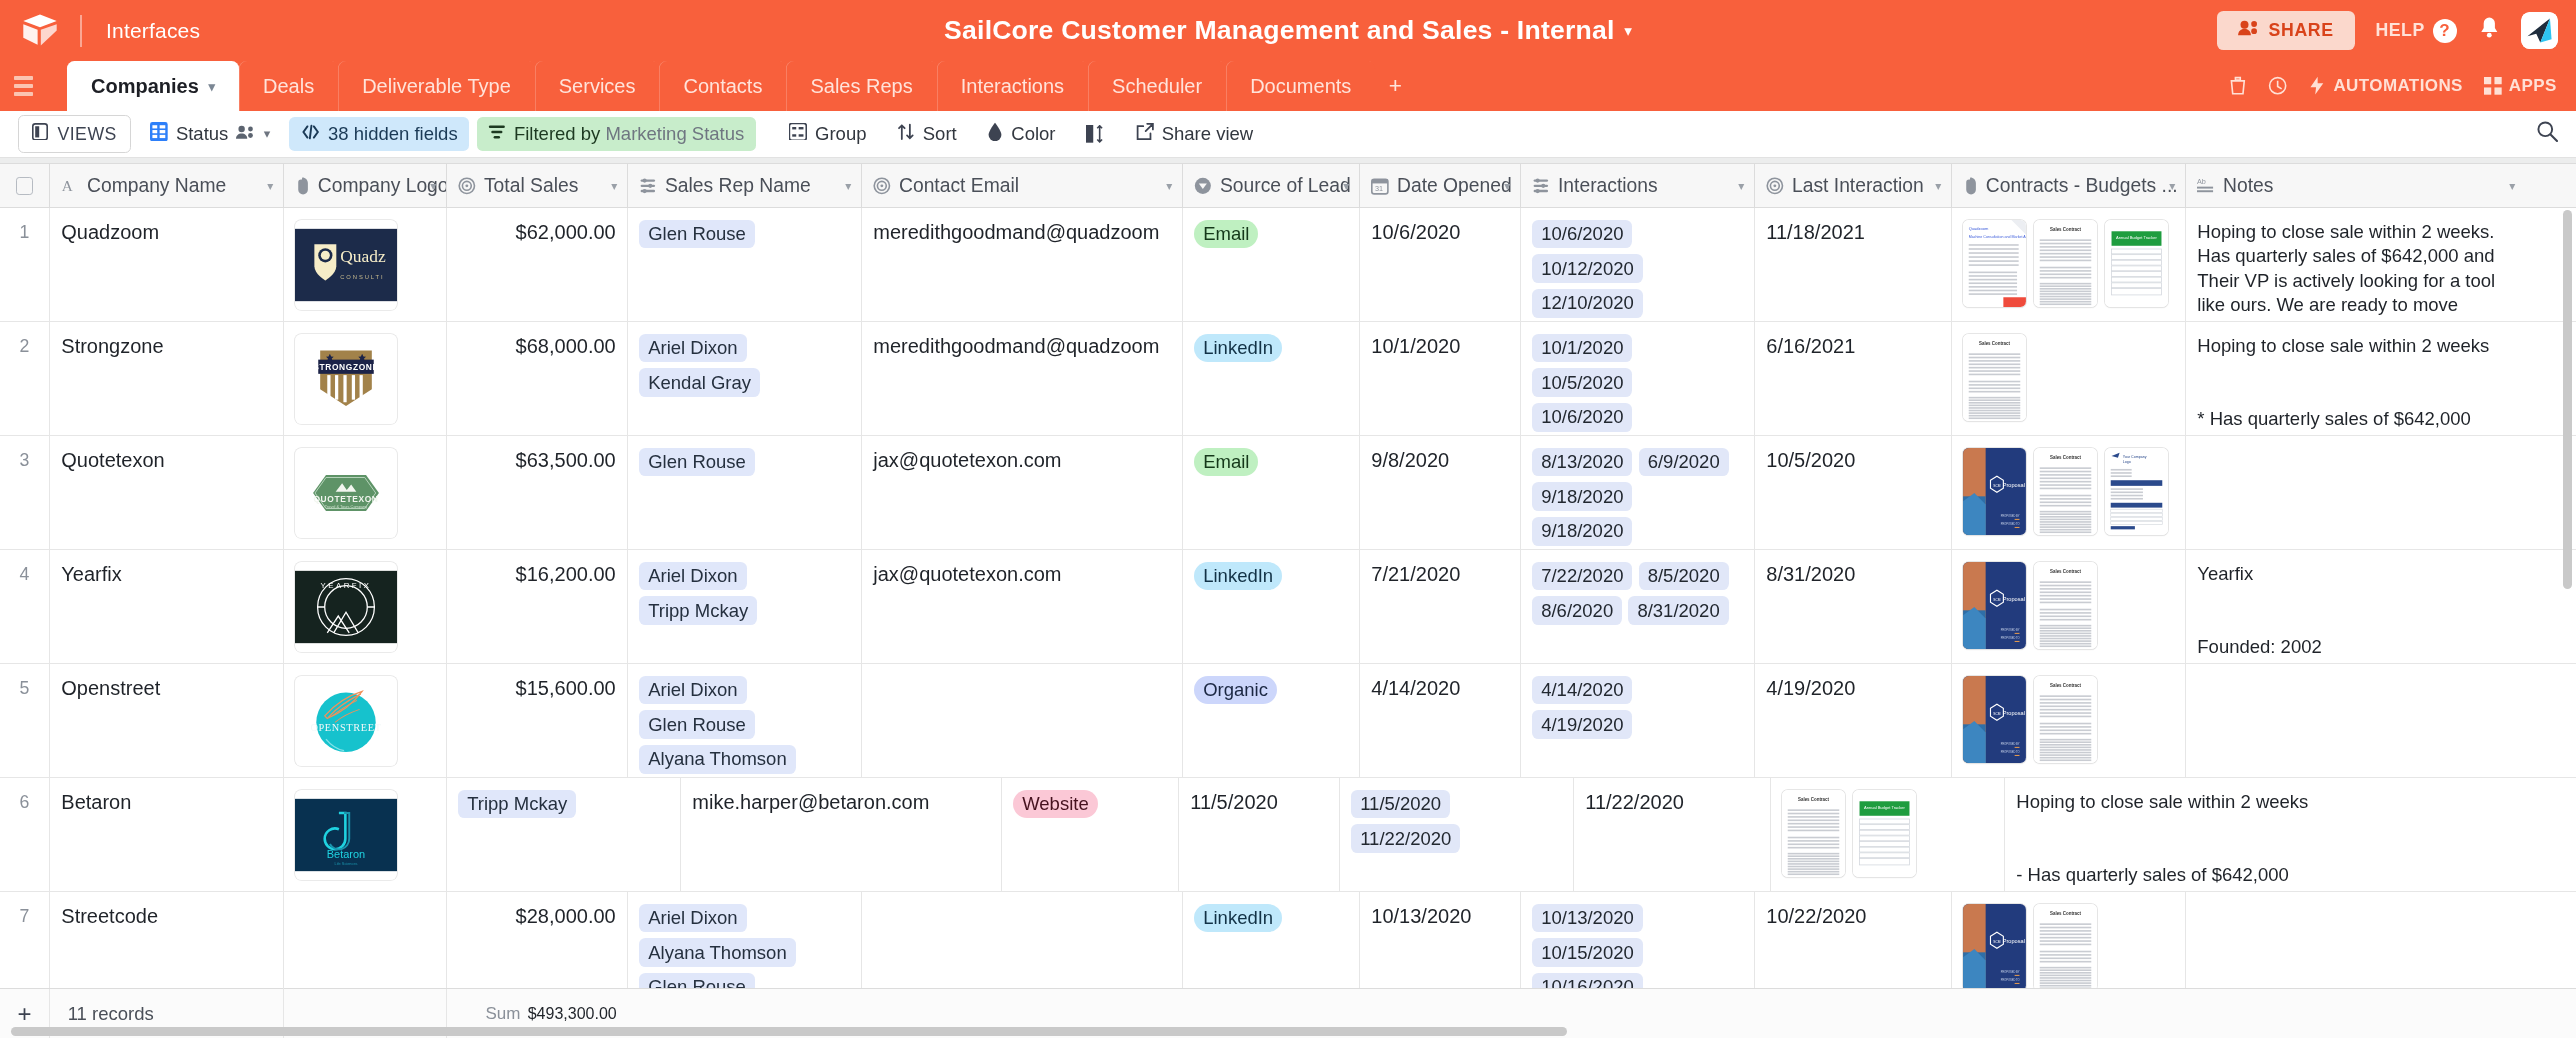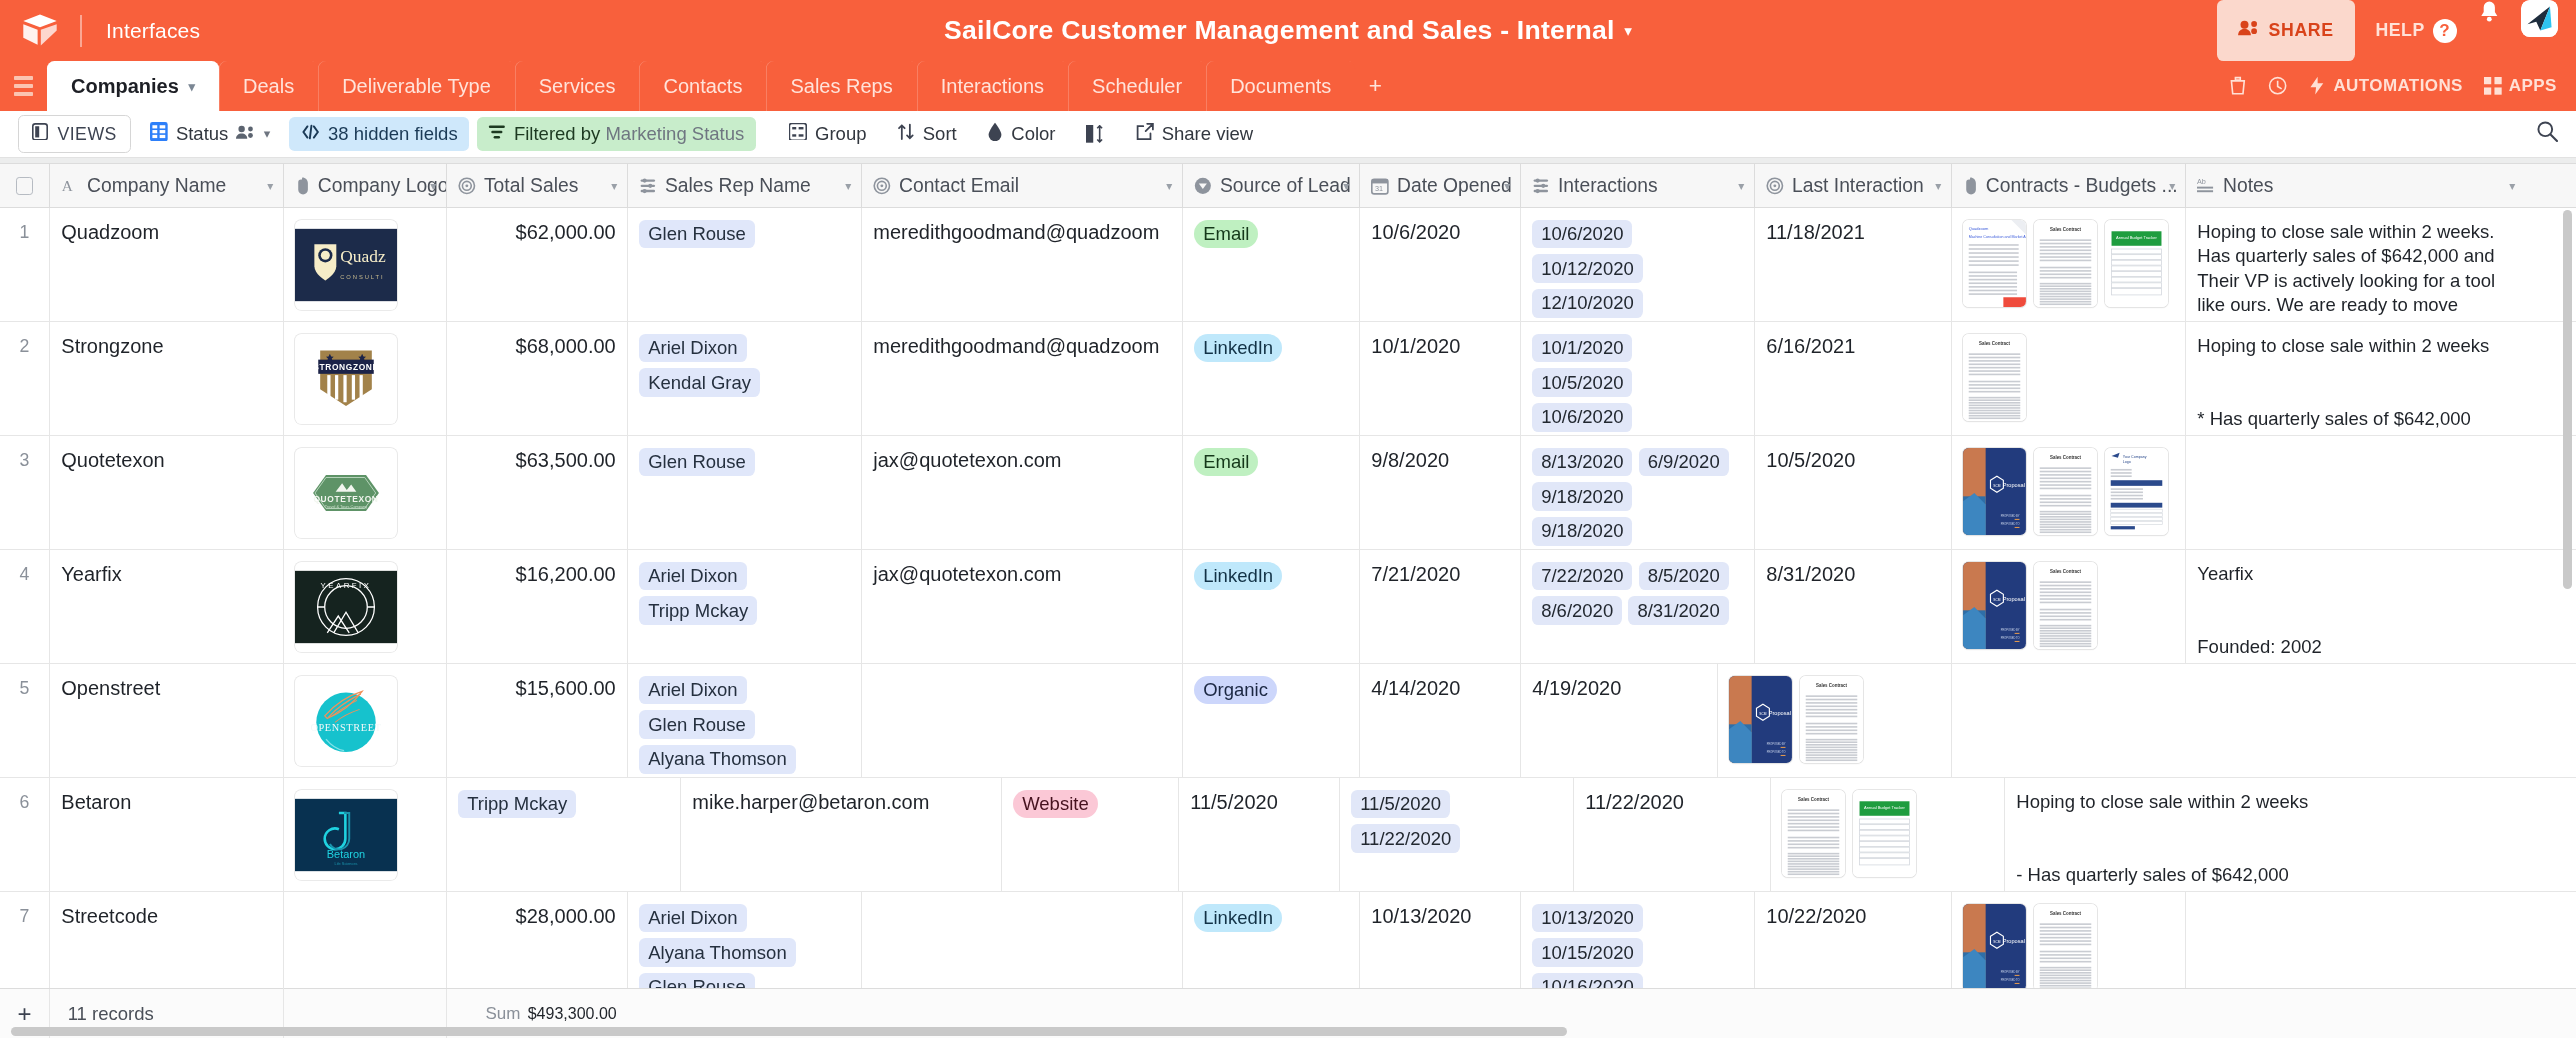--- a/index.html
+++ b/index.html
@@ -25,21 +25,21 @@
     display: flex; align-items: center; justify-content: center;
     pointer-events: none;
   }
   .base-title {
     color: #fff; font-size: 26.6px; font-weight: bold; letter-spacing: 0.2px;
     pointer-events: auto;
   }
   .base-caret { color: #fff; font-size: 15.3px; margin-left: 9.7px; }
   .topbar-right {
     position: absolute; right: 17.7px; top: 0; height: 61px;
-    display: flex; gap: 21px;
+    display: flex; align-items: center; gap: 21px;
   }
   .share-btn {
     background: #fbd8cc; color: #d9431a; font-weight: bold; font-size: 17.7px;
     padding: 8.9px 21px; border-radius: 6.4px; display: flex; align-items: center; gap: 9.7px;
     letter-spacing: 0.6px;
   }
   .help-btn { color: #ffe2d8; font-size: 17.7px; font-weight: bold; display:flex; align-items:center; gap:8px; letter-spacing:0.5px; }
   .q-circle {
     width: 24px; height: 24px; border-radius: 50%; background: #fff; color: #f8603c;
     font-size: 17px; font-weight: bold; display: flex; align-items: center; justify-content: center;
@@ -254,21 +254,21 @@
     </div>
   </div>
 </div>
 
 <div class="tabbar">
   <div class="hamburger">
       <span></span>
       <span></span>
       <span></span>
     </div>
-  <div id="tabs-host" style="display:flex;align-items:flex-end;">
+  <div id="tabs-host" style="display:flex;align-items:flex-end;margin-left:20px;">
       <div class="tab active">
         <span>Companies</span>
         <span class="tab-caret">▾</span>
       </div>
       <div class="tab">
         <span>Deals</span>
       </div>
       <div class="tab">
         <span>Deliverable Type</span>
       </div>
@@ -894,20 +894,21 @@
               <text x="79" y="72" text-anchor="middle" font-family="Liberation Serif,serif" font-size="16" letter-spacing="1" fill="#f2f8f8">OPENSTREET</text>
               <path d="M48 84 C56 94 66 100 76 102" fill="none" stroke="#7fe2e8" stroke-width="2"></path>
             </svg>
           </div>
         </div>
         <div class="cell c-sales">$15,600.00</div>
         <div class="cell c-rep"><span class="pill pill-rep">Ariel Dixon</span><span class="pill pill-rep">Glen Rouse</span><span class="pill pill-rep">Alyana Thomson</span></div>
         <div class="cell c-email"></div>
         <div class="cell c-source"><span class="pill pill-organic">Organic</span></div>
         <div class="cell c-date">4/14/2020</div>
+        <div class="cell c-inter"><span class="pill pill-date">4/14/2020</span><span class="pill pill-date">4/19/2020</span></div>
         <div class="cell c-last">4/19/2020</div>
         <div class="cell c-contr">
           <div class="thumbs">
             <div class="thumb">
               <svg width="63" height="87" viewBox="0 0 78 108" style="font-size:25px">
                 <rect width="78" height="108" fill="#223b7d"></rect>
                 <rect x="0" y="0" width="28" height="108" fill="#c9794f"></rect>
                 <rect x="0" y="60" width="28" height="48" fill="#2f6fa8"></rect>
                 <path d="M0 66 l14 -10 14 14 v38 h-28z" fill="#3d86c0"></path>
                 <g fill="none" stroke="#fff" stroke-width="1.4">

